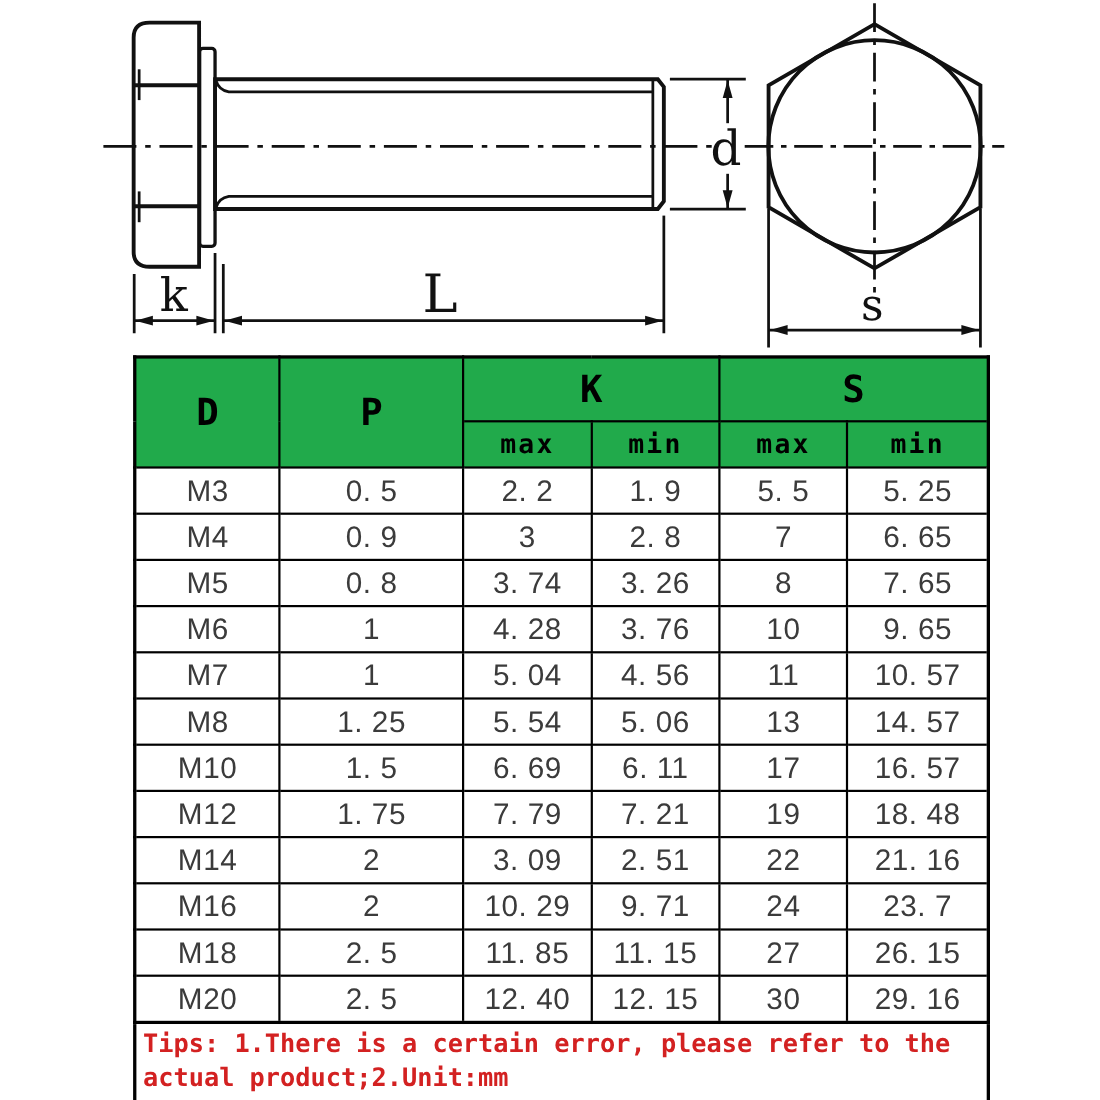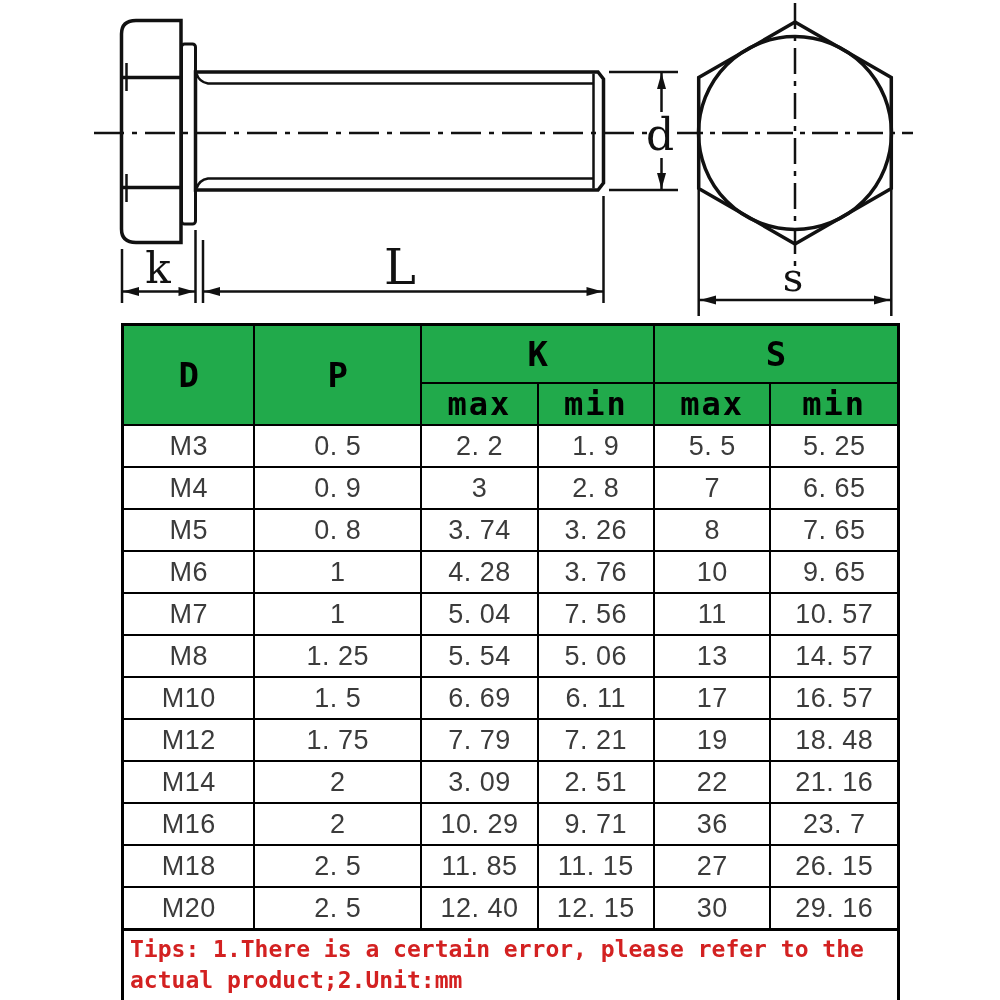--- a/index.html
+++ b/index.html
@@ -35,21 +35,21 @@
     vertical-align: middle;
     padding: 0;
   }
   table#spec thead th {
     background: #21aa4b;
     color: #000;
     font-family: "DejaVu Sans Mono", monospace;
     font-weight: bold;
   }
   th.top-hdr { height: 56px; font-size: 34px; }
-  th.sub-hdr { height: 40px; font-size: 32px; letter-spacing: 2px; }
+  th.sub-hdr { height: 40px; font-size: 24px; letter-spacing: 2px; }
   table#spec tbody td {
     height: 40px;
     font-size: 27px;
     color: #3b3b3b;
     font-family: "Liberation Sans", sans-serif;
     letter-spacing: 0.5px;
     background: #fff;
   }
   #tips {
     border: 3px solid #000;
@@ -188,21 +188,21 @@
             <td>1</td>
             <td>4. 28</td>
             <td>3. 76</td>
             <td>10</td>
             <td>9. 65</td>
           </tr>
           <tr>
             <td>M7</td>
             <td>1</td>
             <td>5. 04</td>
-            <td>7. 56</td>
+            <td>4. 56</td>
             <td>11</td>
             <td>10. 57</td>
           </tr>
           <tr>
             <td>M8</td>
             <td>1. 25</td>
             <td>5. 54</td>
             <td>5. 06</td>
             <td>13</td>
             <td>14. 57</td>
@@ -229,21 +229,21 @@
             <td>3. 09</td>
             <td>2. 51</td>
             <td>22</td>
             <td>21. 16</td>
           </tr>
           <tr>
             <td>M16</td>
             <td>2</td>
             <td>10. 29</td>
             <td>9. 71</td>
-            <td>36</td>
+            <td>24</td>
             <td>23. 7</td>
           </tr>
           <tr>
             <td>M18</td>
             <td>2. 5</td>
             <td>11. 85</td>
             <td>11. 15</td>
             <td>27</td>
             <td>26. 15</td>
           </tr>

